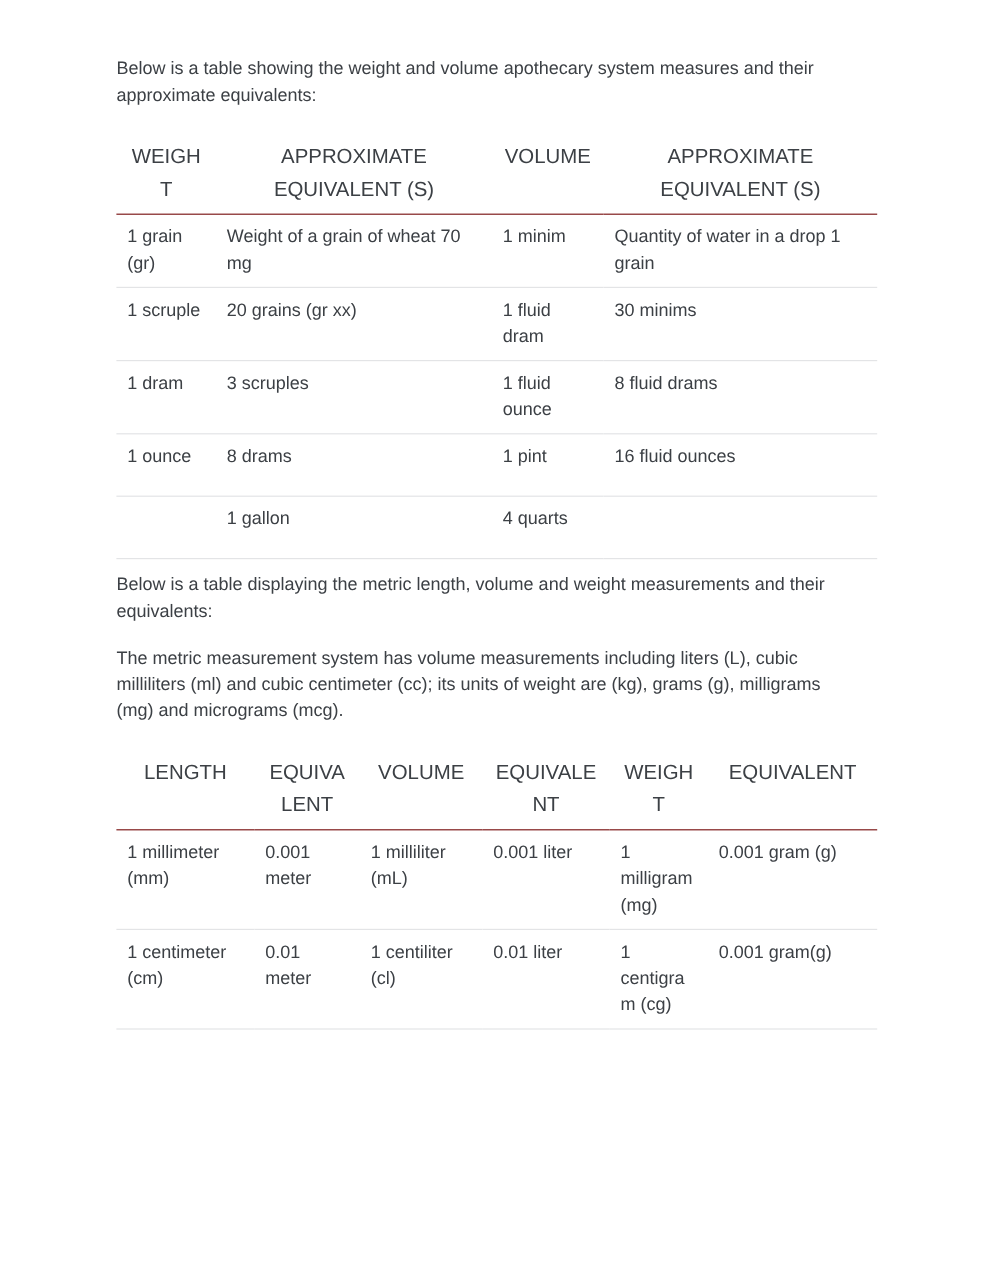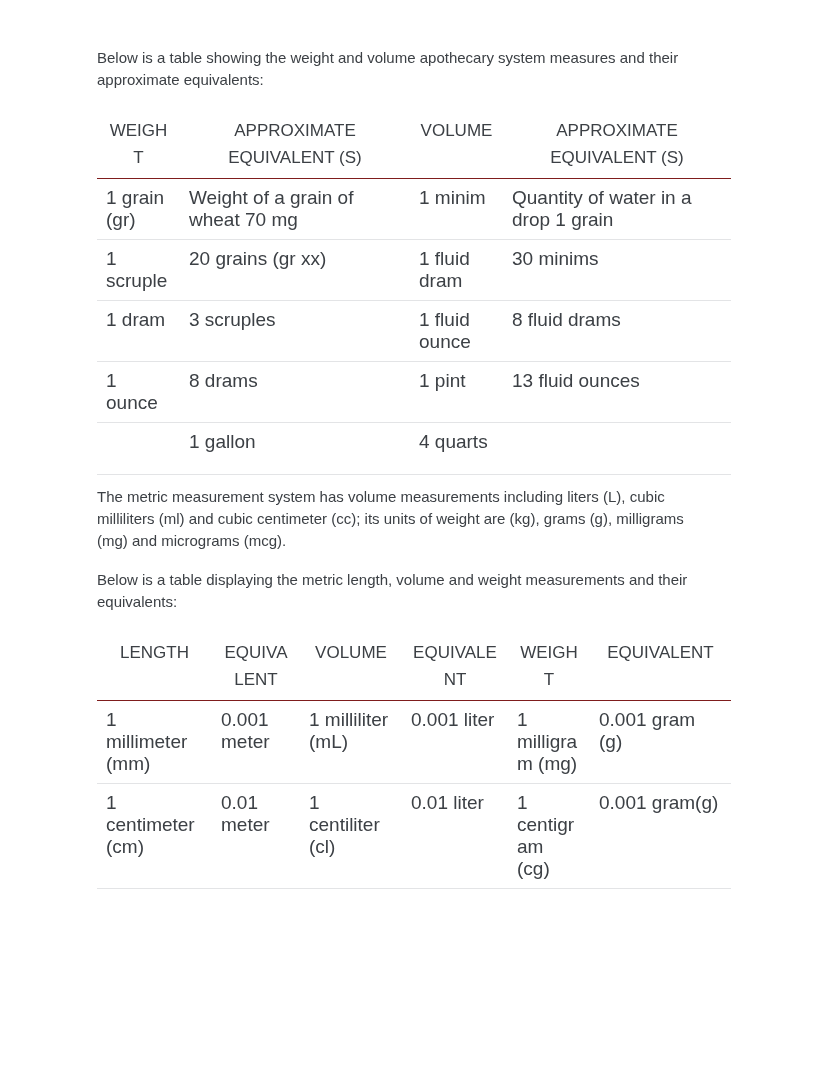--- a/index.html
+++ b/index.html
@@ -42,21 +42,21 @@
     line-height: 27px;
     color: #3c4045;
     text-align: center;
     vertical-align: top;
     padding: 2px 9px 7px 9px;
     border-bottom: 1px solid #7f1d1d;
     overflow-wrap: break-word;
     word-break: break-word;
   }
   .doc-table td {
-    font-size: 19px;
+    font-size: 15px;
     line-height: 22px;
     color: #3c4045;
     text-align: left;
     vertical-align: top;
     padding: 8px 9px;
     border-bottom: 1px solid #e3e4e6;
     overflow-wrap: break-word;
     word-break: break-word;
     box-sizing: border-box;
   }
@@ -101,34 +101,34 @@
       <tr>
         <td>1 dram</td>
         <td>3 scruples</td>
         <td>1 fluid ounce</td>
         <td>8 fluid drams</td>
       </tr>
       <tr>
         <td>1 ounce</td>
         <td>8 drams</td>
         <td>1 pint</td>
-        <td>13 fluid ounces</td>
+        <td>16 fluid ounces</td>
       </tr>
       <tr>
         <td></td>
         <td>1 gallon</td>
         <td>4 quarts</td>
         <td></td>
       </tr>
     </tbody>
   </table>
 
+  <p class="doc-paragraph">Below is a table displaying the metric length, volume and weight measurements and their equivalents:</p>
+
   <p class="doc-paragraph">The metric measurement system has volume measurements including liters (L), cubic milliliters (ml) and cubic centimeter (cc); its units of weight are (kg), grams (g), milligrams (mg) and micrograms (mcg).</p>
-
-  <p class="doc-paragraph">Below is a table displaying the metric length, volume and weight measurements and their equivalents:</p>
 
   <table class="doc-table metric">
     <colgroup>
       <col style="width:115px">
         <col style="width:88px">
         <col style="width:102px">
         <col style="width:106px">
         <col style="width:82px">
         <col style="width:141px">
     </colgroup>

